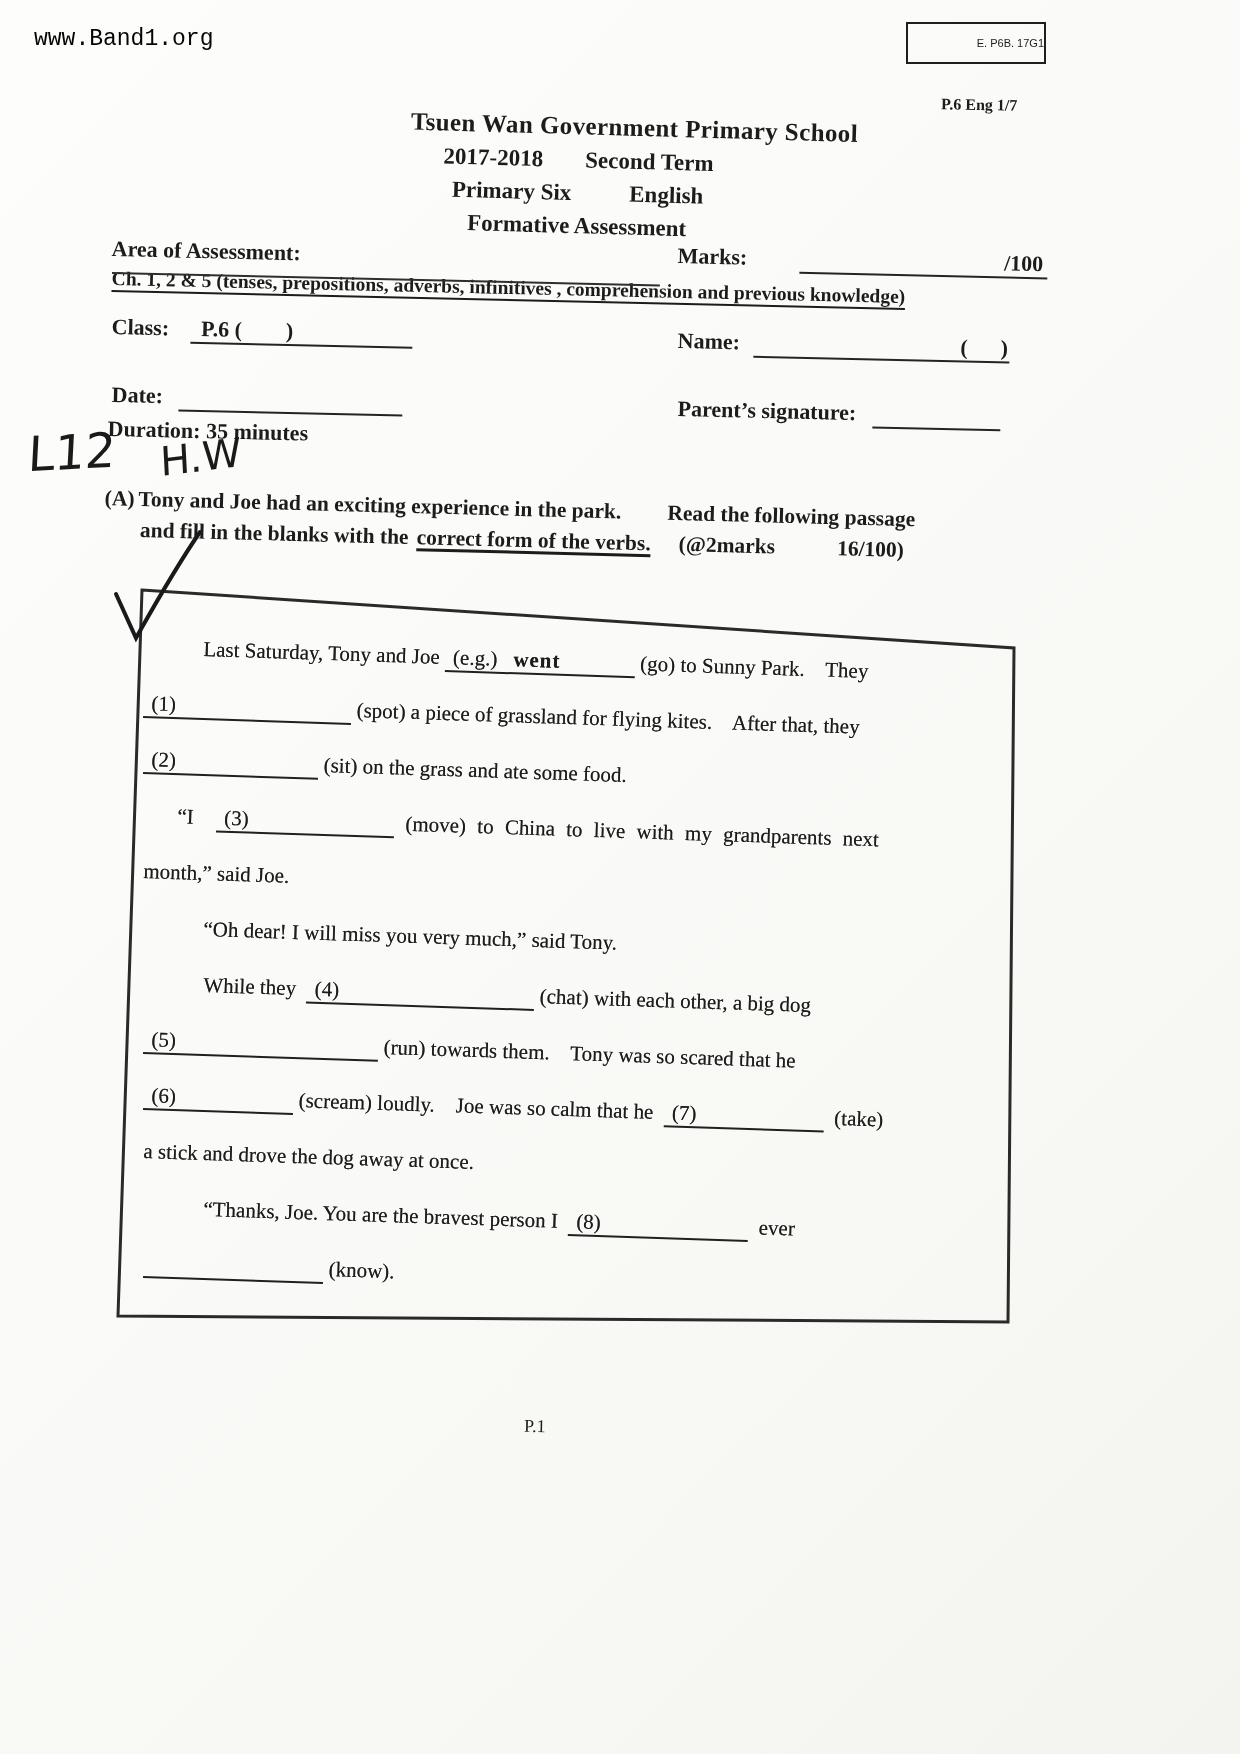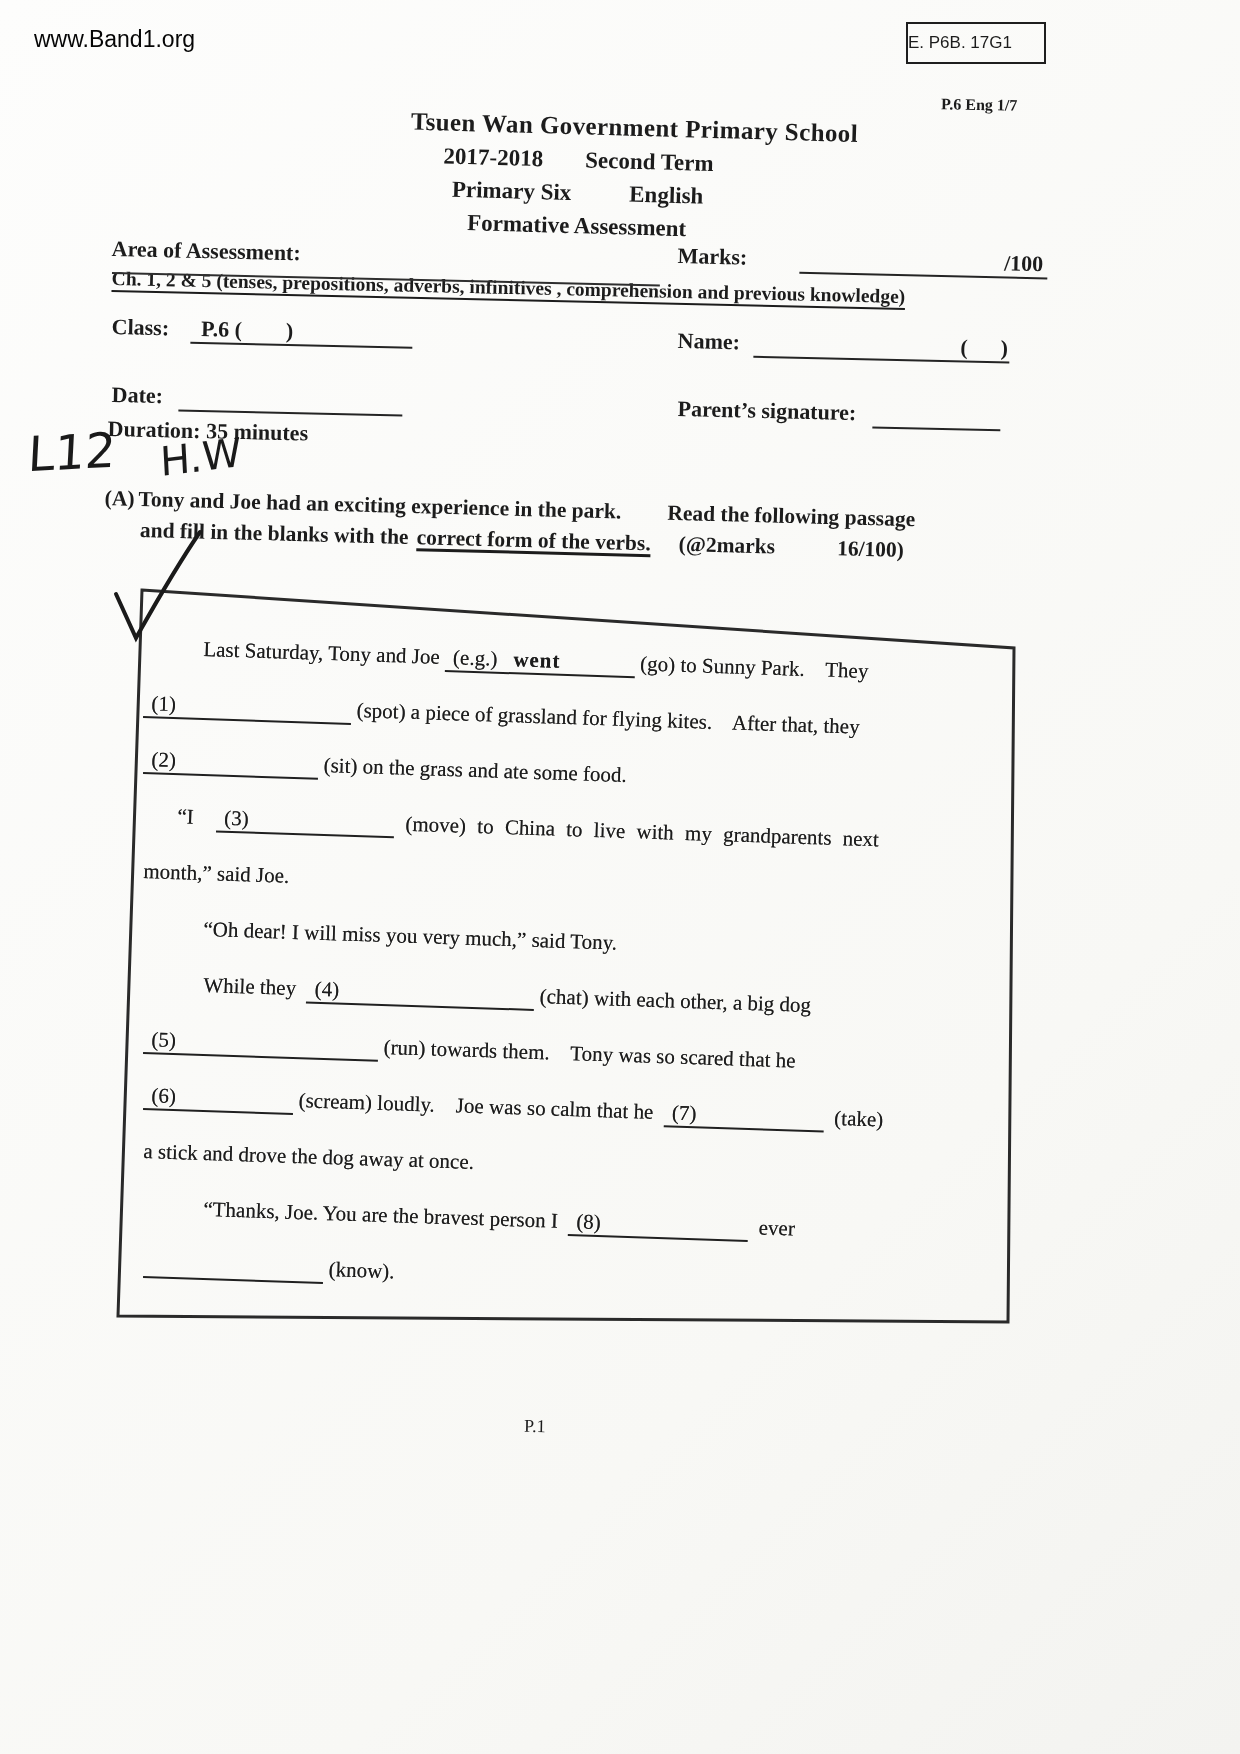--- a/index.html
+++ b/index.html
@@ -2,22 +2,22 @@
 <html><head>
 <meta charset="utf-8">
 <style>
   html,body{margin:0;padding:0;}
   body{
     width:1240px;height:1754px;position:relative;overflow:hidden;
     background:linear-gradient(135deg,#fdfdfc 0%,#f8f8f5 70%,#f3f3f0 100%);
     font-family:"Liberation Serif","DejaVu Serif",serif;color:#1c1c1c;
   }
   
-  .watermark{position:absolute;left:34px;top:26px;font-family:Liberation Sans, sans-serif;font-size:23px;color:#050505;}
-  .code-box{position:absolute;left:906px;top:22px;width:136px;height:38px;border:2px solid #1e1e1e;display:flex;align-items:center;justify-content:flex-start;font-family:"Liberation Sans",sans-serif;font-size:17px;background:transparent;}
+  .watermark{position:absolute;left:34px;top:26px;font-family:Liberation Mono, monospace;font-size:23px;color:#050505;}
+  .code-box{position:absolute;left:906px;top:22px;width:136px;height:38px;border:2px solid #1e1e1e;display:flex;align-items:center;justify-content:flex-end;font-family:"Liberation Sans",sans-serif;font-size:11px;background:transparent;}
   .page-ref{position:absolute;left:941px;top:96px;font-size:16px;font-weight:700;transform:rotate(1deg);}
   
   .header{position:absolute;left:250px;top:103px;width:660px;transform:rotate(1.6deg);transform-origin:0 0;font-weight:700;}
   .hdr-school{font-size:25px;text-align:center;transform:translateX(55px);letter-spacing:.4px;white-space:nowrap;}
   .hdr-line{font-size:23px;text-align:center;margin-top:7px;white-space:nowrap;}
   .gap1{margin-left:42px;}
   .gap2{margin-left:58px;}
   
   .row{position:absolute;transform:rotate(1.3deg);transform-origin:0 0;font-size:22px;font-weight:700;white-space:nowrap;}
   .uline{display:inline-block;box-sizing:border-box;border-bottom:2.5px solid #242424;}

